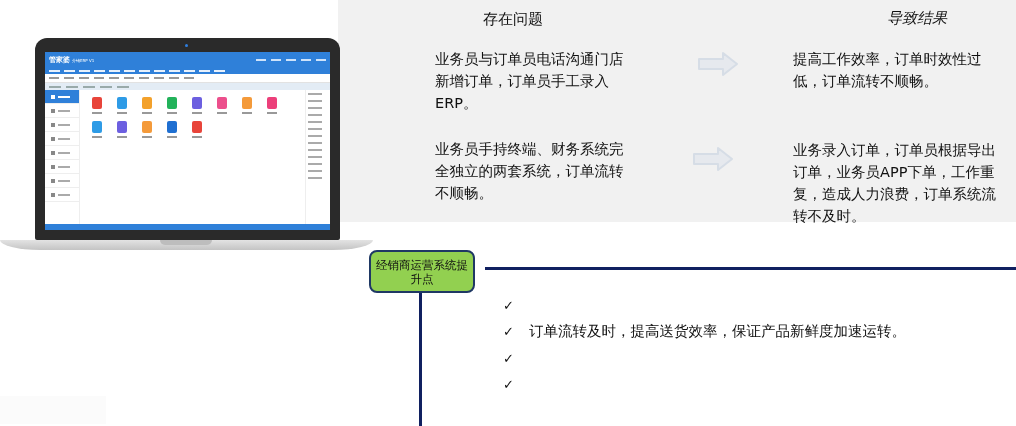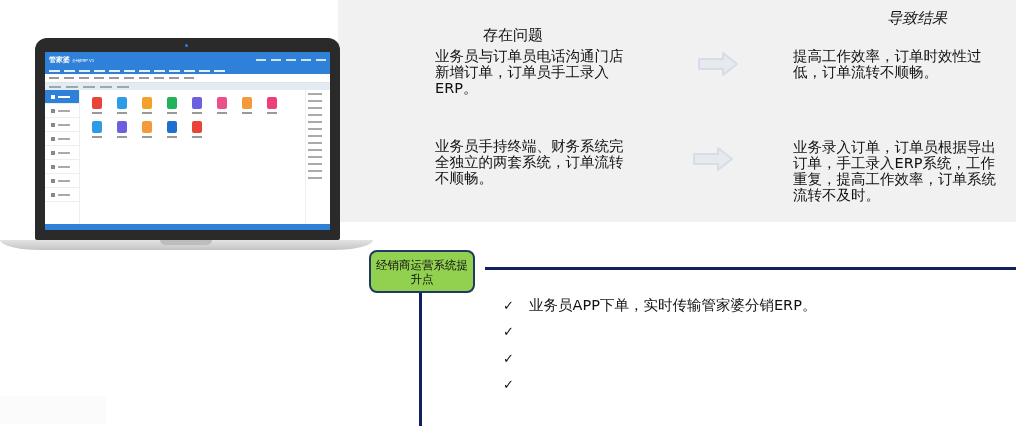--- a/index.html
+++ b/index.html
@@ -2,21 +2,21 @@
 <html><head>
   <meta charset="utf-8">
   <style>
     * { box-sizing: border-box; margin: 0; padding: 0; }
     html, body { width: 1016px; height: 426px; overflow: hidden; background: #ffffff; }
     body { position: relative; font-family: "DejaVu Sans", sans-serif; color: #111; }
 
     .gray-panel { position: absolute; left: 338px; top: 0; width: 678px; height: 222px; background: #f1f1f1; }
 
     .col-title { position: absolute; font-size: 15px; color: #111; }
-    .para { position: absolute; font-size: 14.5px; line-height: 16px; color: #111; }
+    .para { position: absolute; font-size: 14.5px; line-height: 22px; color: #111; }
 
     .arrow { position: absolute; width: 42px; height: 24px; }
 
     
     .laptop { position: absolute; left: 0; top: 30px; width: 380px; height: 230px; }
     .lid { position: absolute; left: 35px; top: 8px; width: 305px; height: 202px; background: #2a2a2a; border-radius: 12px 12px 2px 2px; }
     .camera { position: absolute; left: 150px; top: 6px; width: 3px; height: 3px; border-radius: 50%; background: #2f7fe0; }
     .screen { position: absolute; left: 10px; top: 14px; width: 285px; height: 178px; background: #fff; overflow: hidden; }
     .base { position: absolute; left: 0; top: 210px; width: 373px; height: 10px; background: linear-gradient(#e3e3e3, #c4c4c4); border-radius: 0 0 40px 40px / 0 0 10px 10px; }
     .notch { position: absolute; left: 160px; top: 210px; width: 52px; height: 5px; background: #bdbdbd; border-radius: 0 0 6px 6px; }
@@ -57,35 +57,35 @@
     .bullets li { display: flex; align-items: center; height: 26.5px; font-size: 14.5px; color: #111; }
     .check { width: 16px; margin-right: 10px; font-size: 13px; color: #111; }
 
     .ghost-strip { position: absolute; left: 0; top: 396px; width: 106px; height: 28px; background: #fbfbfb; }
   </style>
 </head>
 <body>
 
 <div class="gray-panel"></div>
 
-<div class="col-title" style="left:483px; top:10px;margin-top:16px;">存在问题</div>
+<div class="col-title" style="left:483px; top:10px;">存在问题</div>
 <div class="col-title" style="left:887px; top:9px;font-style:italic;">导致结果</div>
 
 <div class="para" style="left:435px; top:48px; width:200px;">业务员与订单员电话沟通门店新增订单，订单员手工录入ERP。</div>
 <div class="para" style="left:435px; top:138px; width:200px;">业务员手持终端、财务系统完全独立的两套系统，订单流转不顺畅。</div>
 
 <svg class="arrow" style="left:697px; top:52px;" viewBox="0 0 42 24">
   <path d="M2 7 H26 V1 L40 12 L26 23 V17 H2 Z" fill="#e6e9ee" stroke="#d6dde6" stroke-width="2" stroke-linejoin="round"></path>
 </svg>
 <svg class="arrow" style="left:692px; top:147px;" viewBox="0 0 42 24">
   <path d="M2 7 H26 V1 L40 12 L26 23 V17 H2 Z" fill="#e6e9ee" stroke="#d6dde6" stroke-width="2" stroke-linejoin="round"></path>
 </svg>
 
 <div class="para" style="left:793px; top:48px; width:216px;">提高工作效率，订单时效性过低，订单流转不顺畅。</div>
-<div class="para" style="left:793px; top:139px; width:216px;">业务录入订单，订单员根据导出订单，手工录入ERP系统，工作重复，提高工作效率，订单系统流转不及时。</div>
+<div class="para" style="left:793px; top:139px; width:216px;">业务录入订单，订单员根据导出订单，业务员APP下单，工作重复，造成人力浪费，订单系统流转不及时。</div>
 
 <div class="laptop">
   <div class="lid">
     <div class="camera"></div>
     <div class="screen">
       <div class="app-header">
         <span class="app-logo"><span>管家婆</span><small>分销ERP V1</small></span>
         <div class="app-header-right">
           <i class="hdr-dot"></i>
             <i class="hdr-dot"></i>
@@ -241,24 +241,24 @@
 
 <div class="hline"></div>
 <div class="vline"></div>
 <div class="hub">
     <span>经销商运营系统提升点</span>
   </div>
 
 <ul class="bullets">
   <li>
       <span class="check">✓</span>
-      <span>业务员APP下单，实时传输管家婆分销ERP。</span>
-    </li>
-  <li>
-      <span class="check">✓</span>
+    </li>
+  <li>
+      <span class="check">✓</span>
+      <span>订单流转及时，提高送货效率，保证产品新鲜度加速运转。</span>
     </li>
   <li>
       <span class="check">✓</span>
     </li>
   <li>
       <span class="check">✓</span>
     </li>
 </ul>
 
 <div class="ghost-strip"></div>

